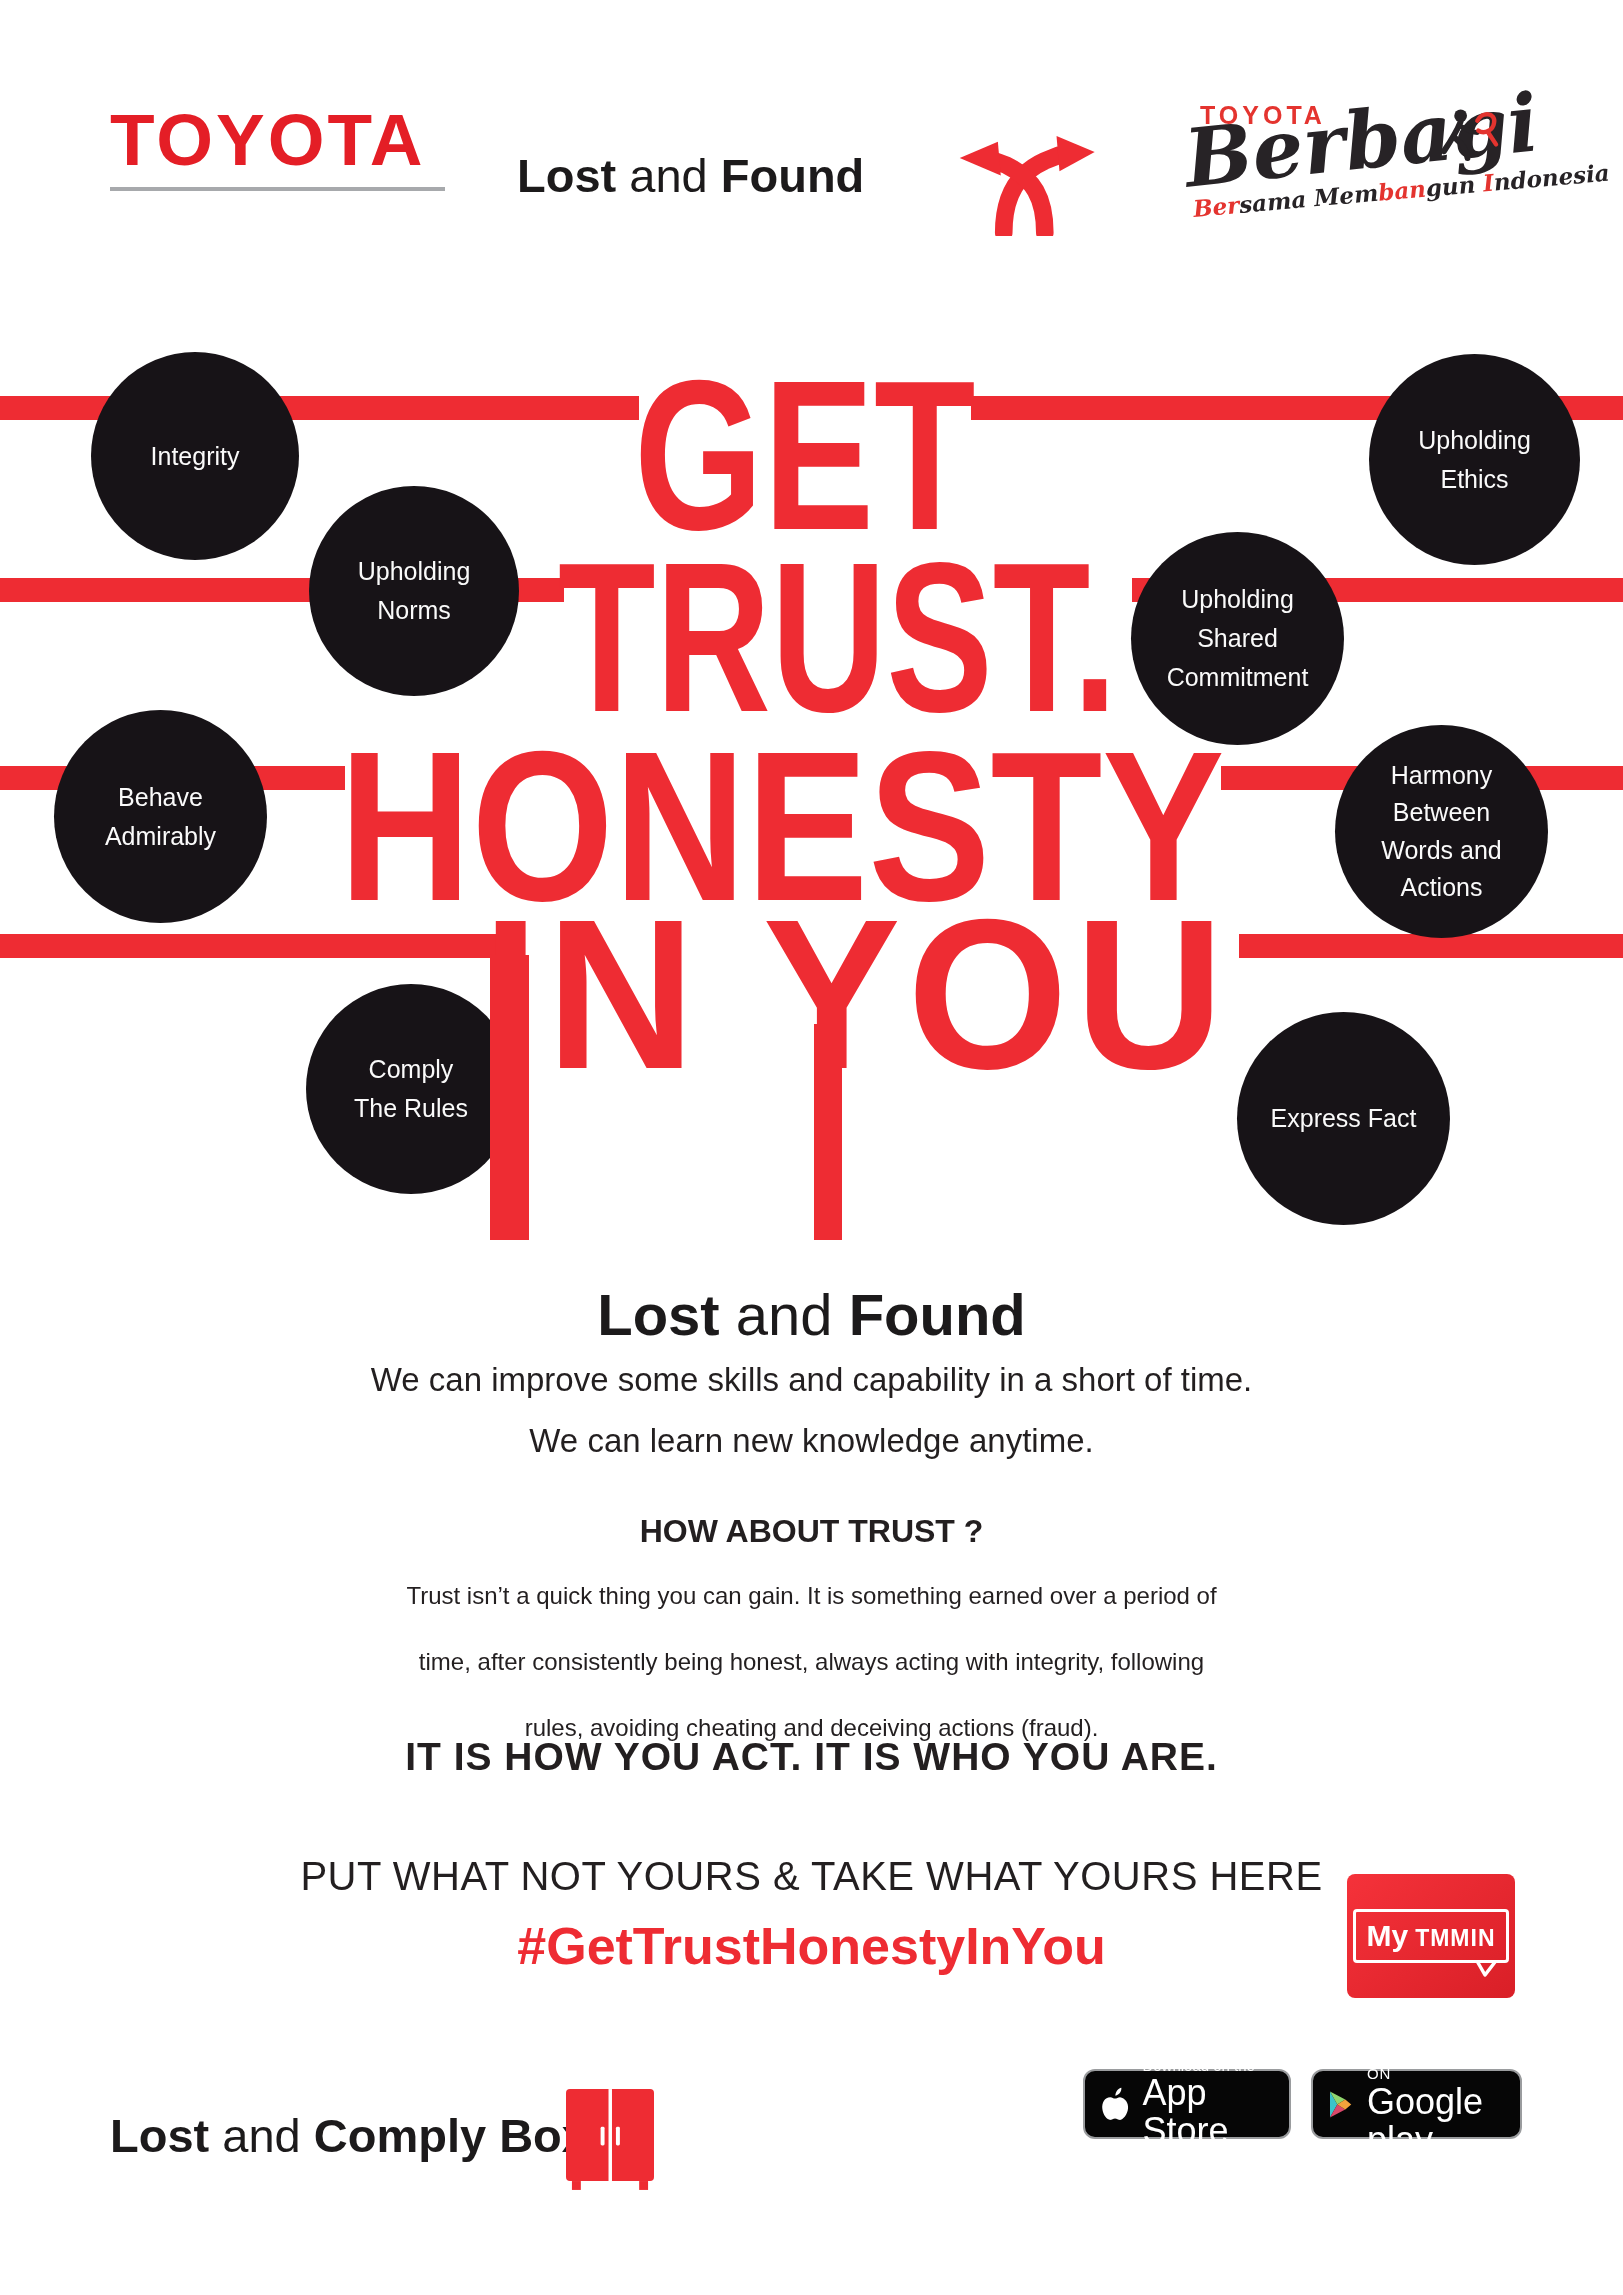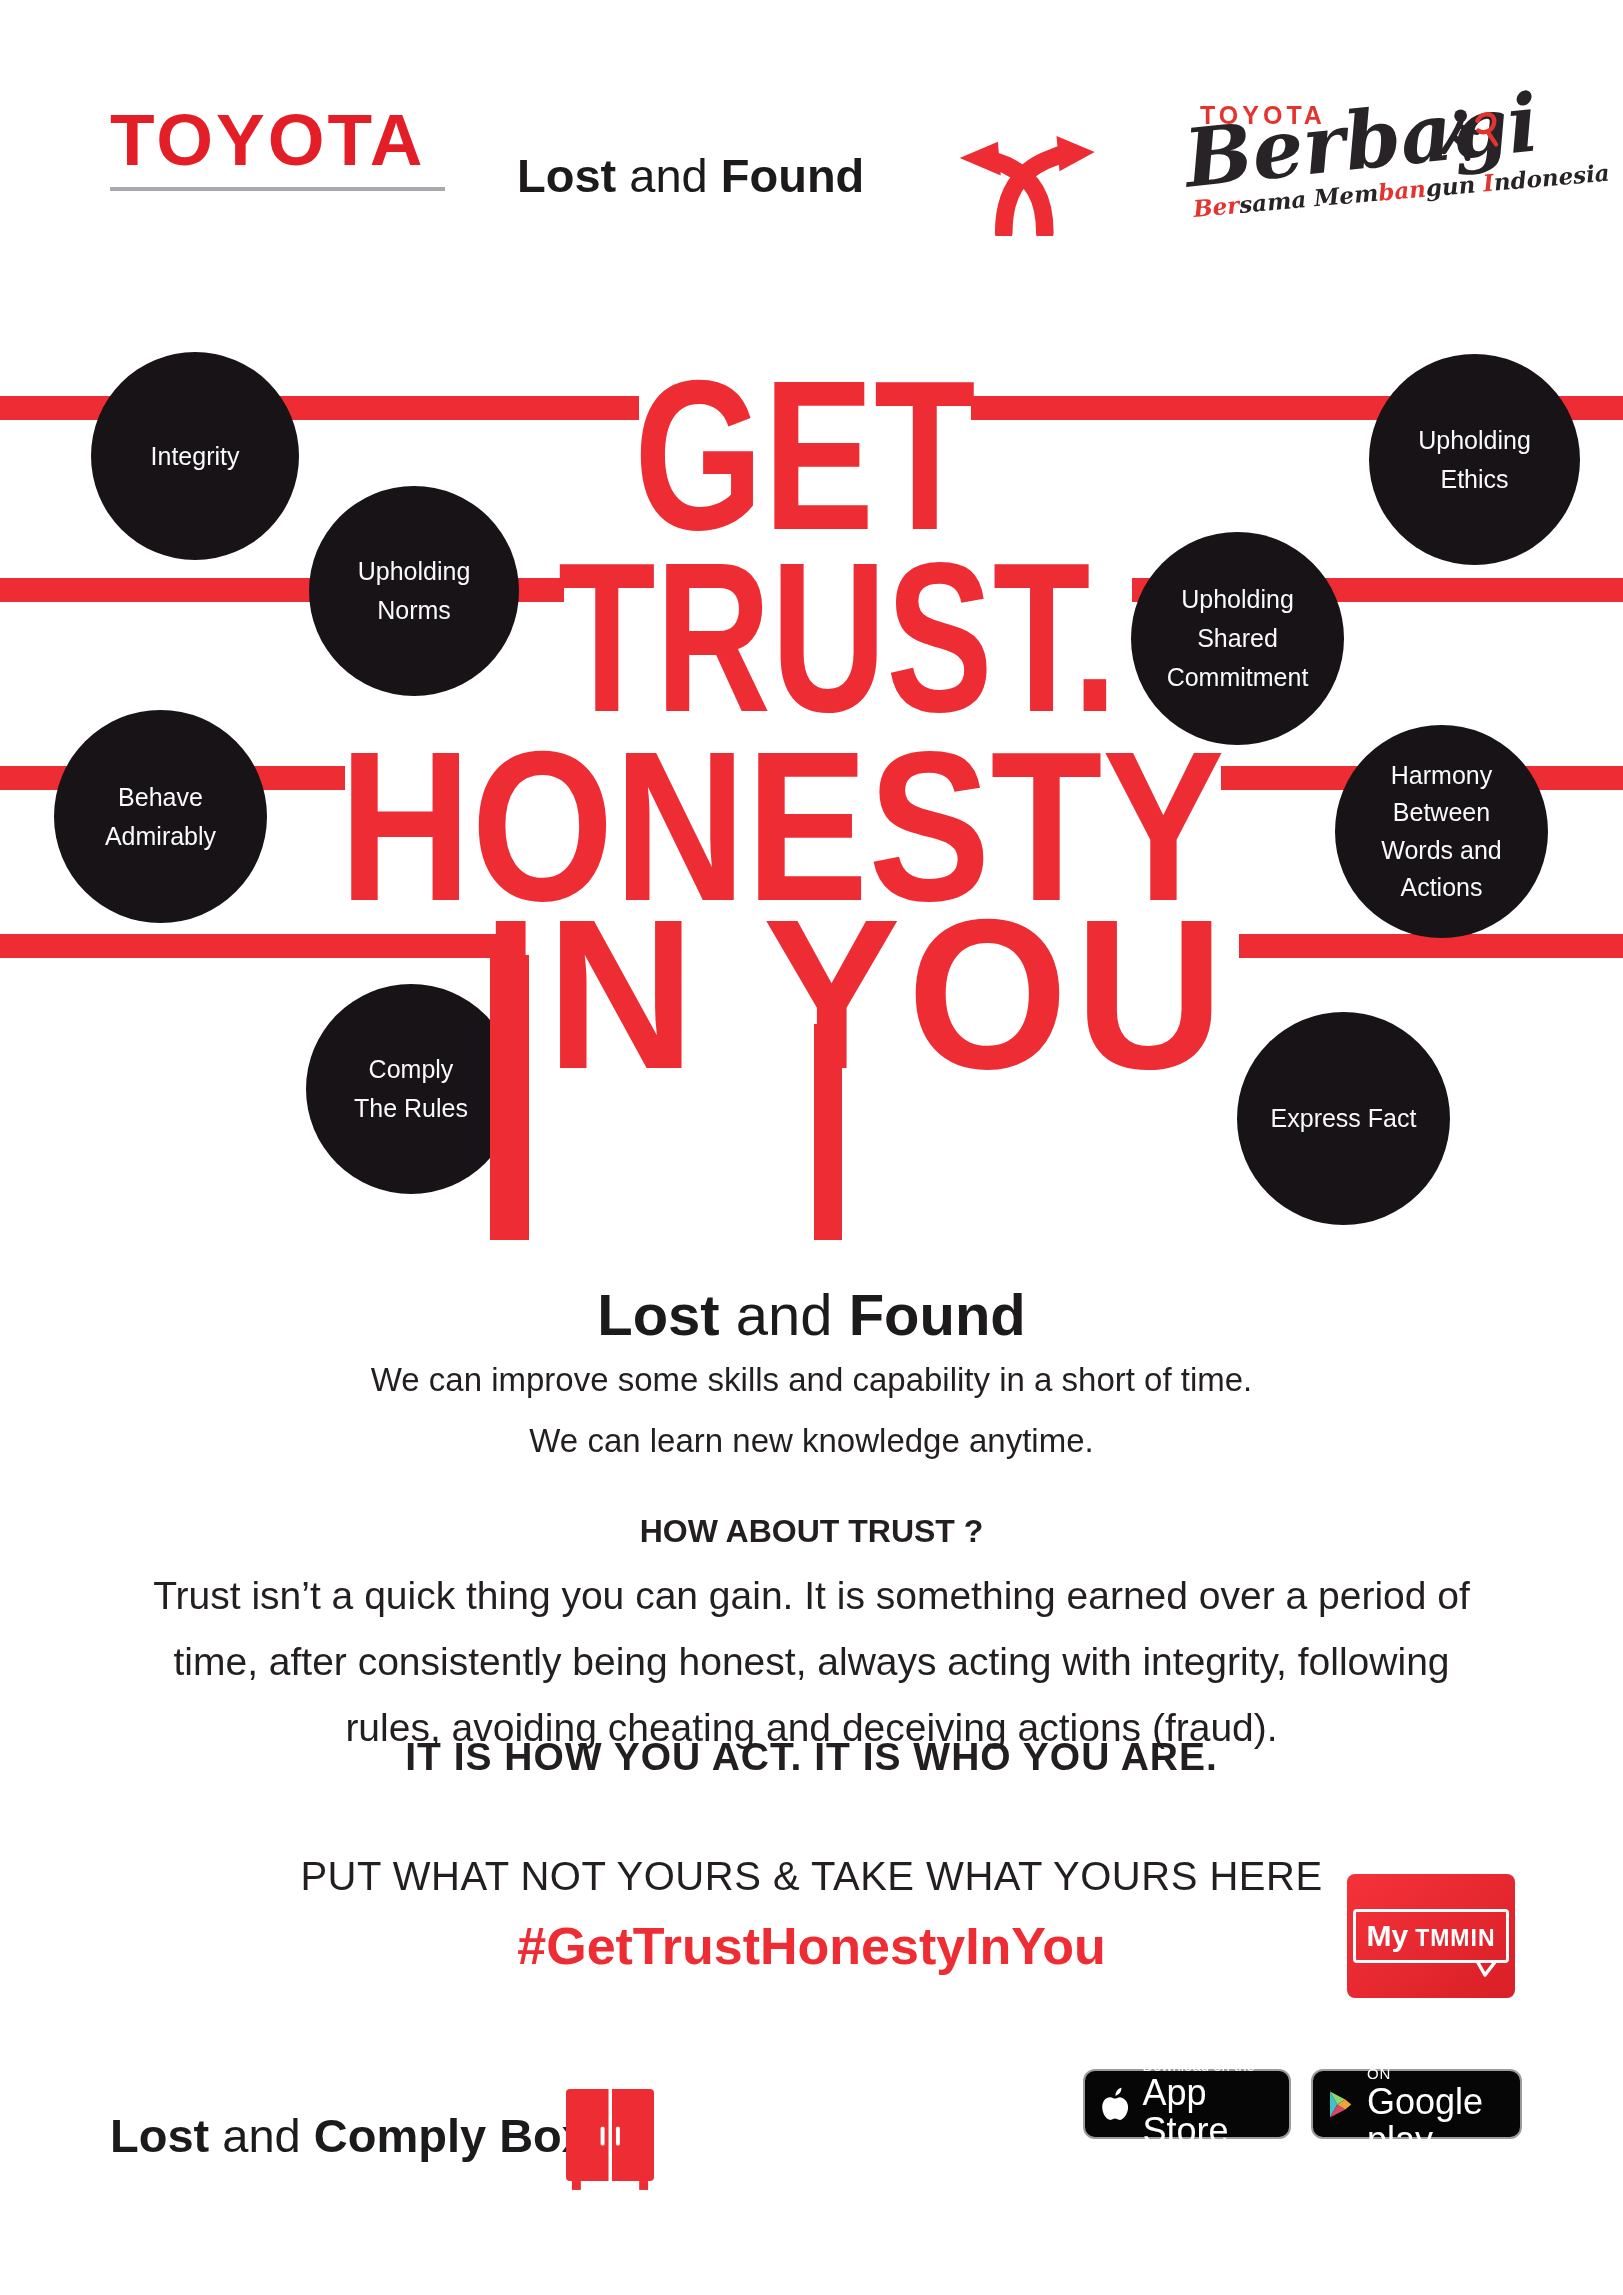--- a/index.html
+++ b/index.html
@@ -32,21 +32,21 @@
              transform-origin:0 0;white-space:nowrap;letter-spacing:0px;}
   .stem{position:absolute;background:var(--accent);}
   .vcircle{position:absolute;border-radius:50%;background:var(--circle_bg);color:#fafafa;
            display:flex;align-items:center;justify-content:center;text-align:center;
            font-size:25px;line-height:1.55;white-space:pre-line;}
 
   
   .lf-head{font-size:58px;color:#1c1a1b;}
   .intro{font-size:33px;}
   .how{font-size:32px;font-weight:bold;}
-  .para{font-size:39px;line-height:66px;}
+  .para{font-size:24px;line-height:66px;}
   .act{font-size:39px;font-weight:bold;letter-spacing:1px;}
   .put{font-size:40px;letter-spacing:0.5px;}
   .hashtag{font-size:52px;font-weight:bold;color:var(--accent);}
 
   
   .box-label{font-size:47px;color:#1c1a1b;}
   .tmmin-icon{position:absolute;left:1347px;top:1874px;width:168px;height:124px;border-radius:8px;
               background:linear-gradient(140deg,#f5323a 0%,#d91f27 100%);
               display:flex;align-items:center;justify-content:center;}
   .bubble{position:relative;border:3px solid #fff;border-radius:4px;padding:7px 10px;

